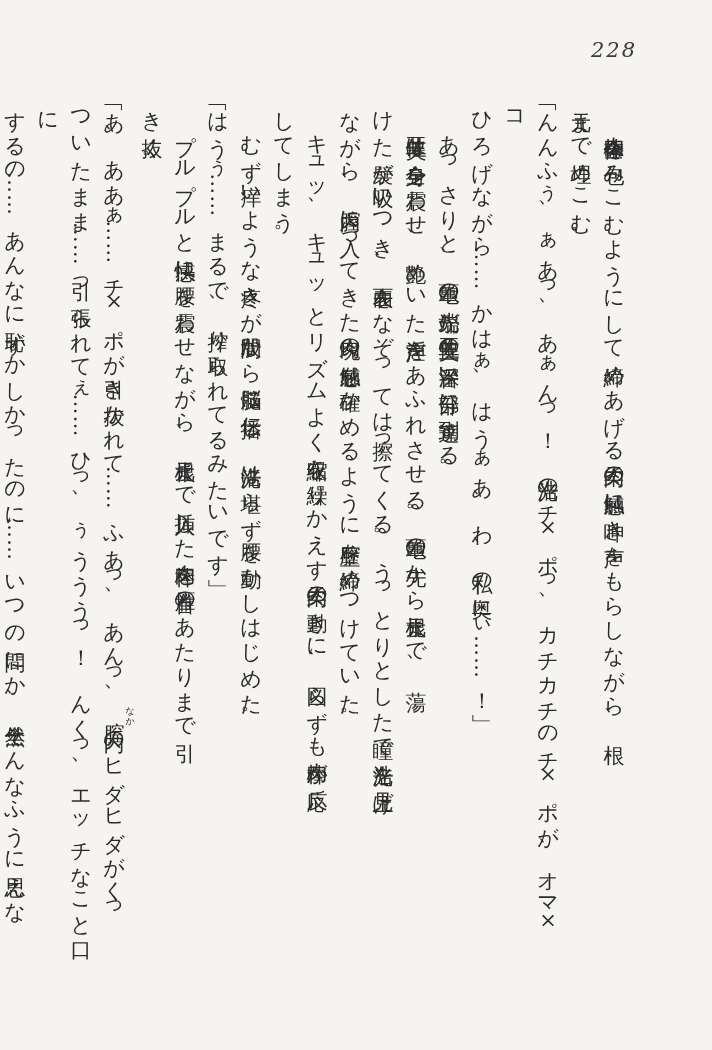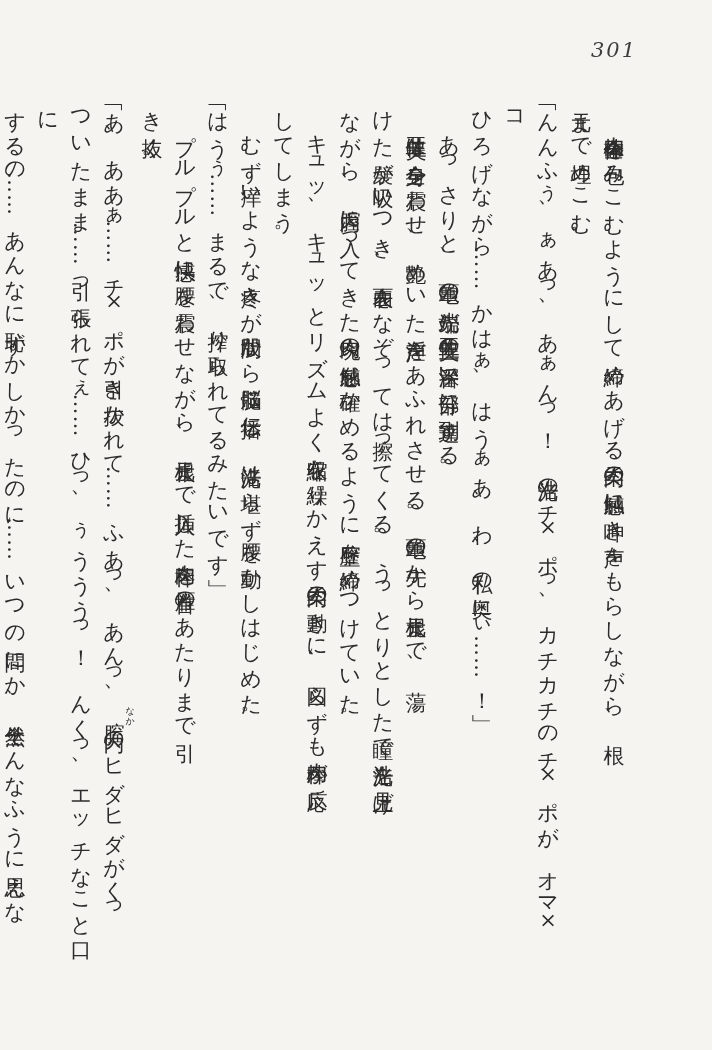--- a/index.html
+++ b/index.html
@@ -54,21 +54,21 @@
     font-size: 9px;
     letter-spacing: 0;
     text-orientation: upright;
     color: var(--ink, #2b2b2b);
   }
 </style>
 </head>
 <body>
 
 <div class="page">
-  <div class="page-number">301</div>
+  <div class="page-number">228</div>
   <div class="text-block">
       <div class="line indent">肉棒全体を包みこむようにして締めあげる柔肉の感触に呻き声をもらしながら、根</div>
       <div class="line">元まで埋めこむ。</div>
       <div class="line">「んんふぅ、ぁあっ、あぁんっ！　浩光のチ×ポっ、カチカチのチ×ポが、オマ×コ</div>
       <div class="line">ひろげながら……かはぁ、はうぁあ、わ、私の奥にぃ……！」</div>
       <div class="line indent">あっさりと、亀頭の先端が亜佐美の一番深い部分に到達する。</div>
       <div class="line indent">亜佐美は全身を震わせ、艶めいた淫声をあふれさせる。亀頭の先から根元まで、蕩</div>
       <div class="line">けた襞が吸いつき、表面をなぞっては擦ってくる。うっとりとした瞳で浩光を見上げ</div>
       <div class="line">ながら、膣内に入ってきた肉塊の感触を確かめるように膣壁を締めつけていた。</div>
       <div class="line indent">キュッ、キュッとリズムよく収縮を繰りかえす柔肉の動きに、図らずも肉棒が反応</div>

